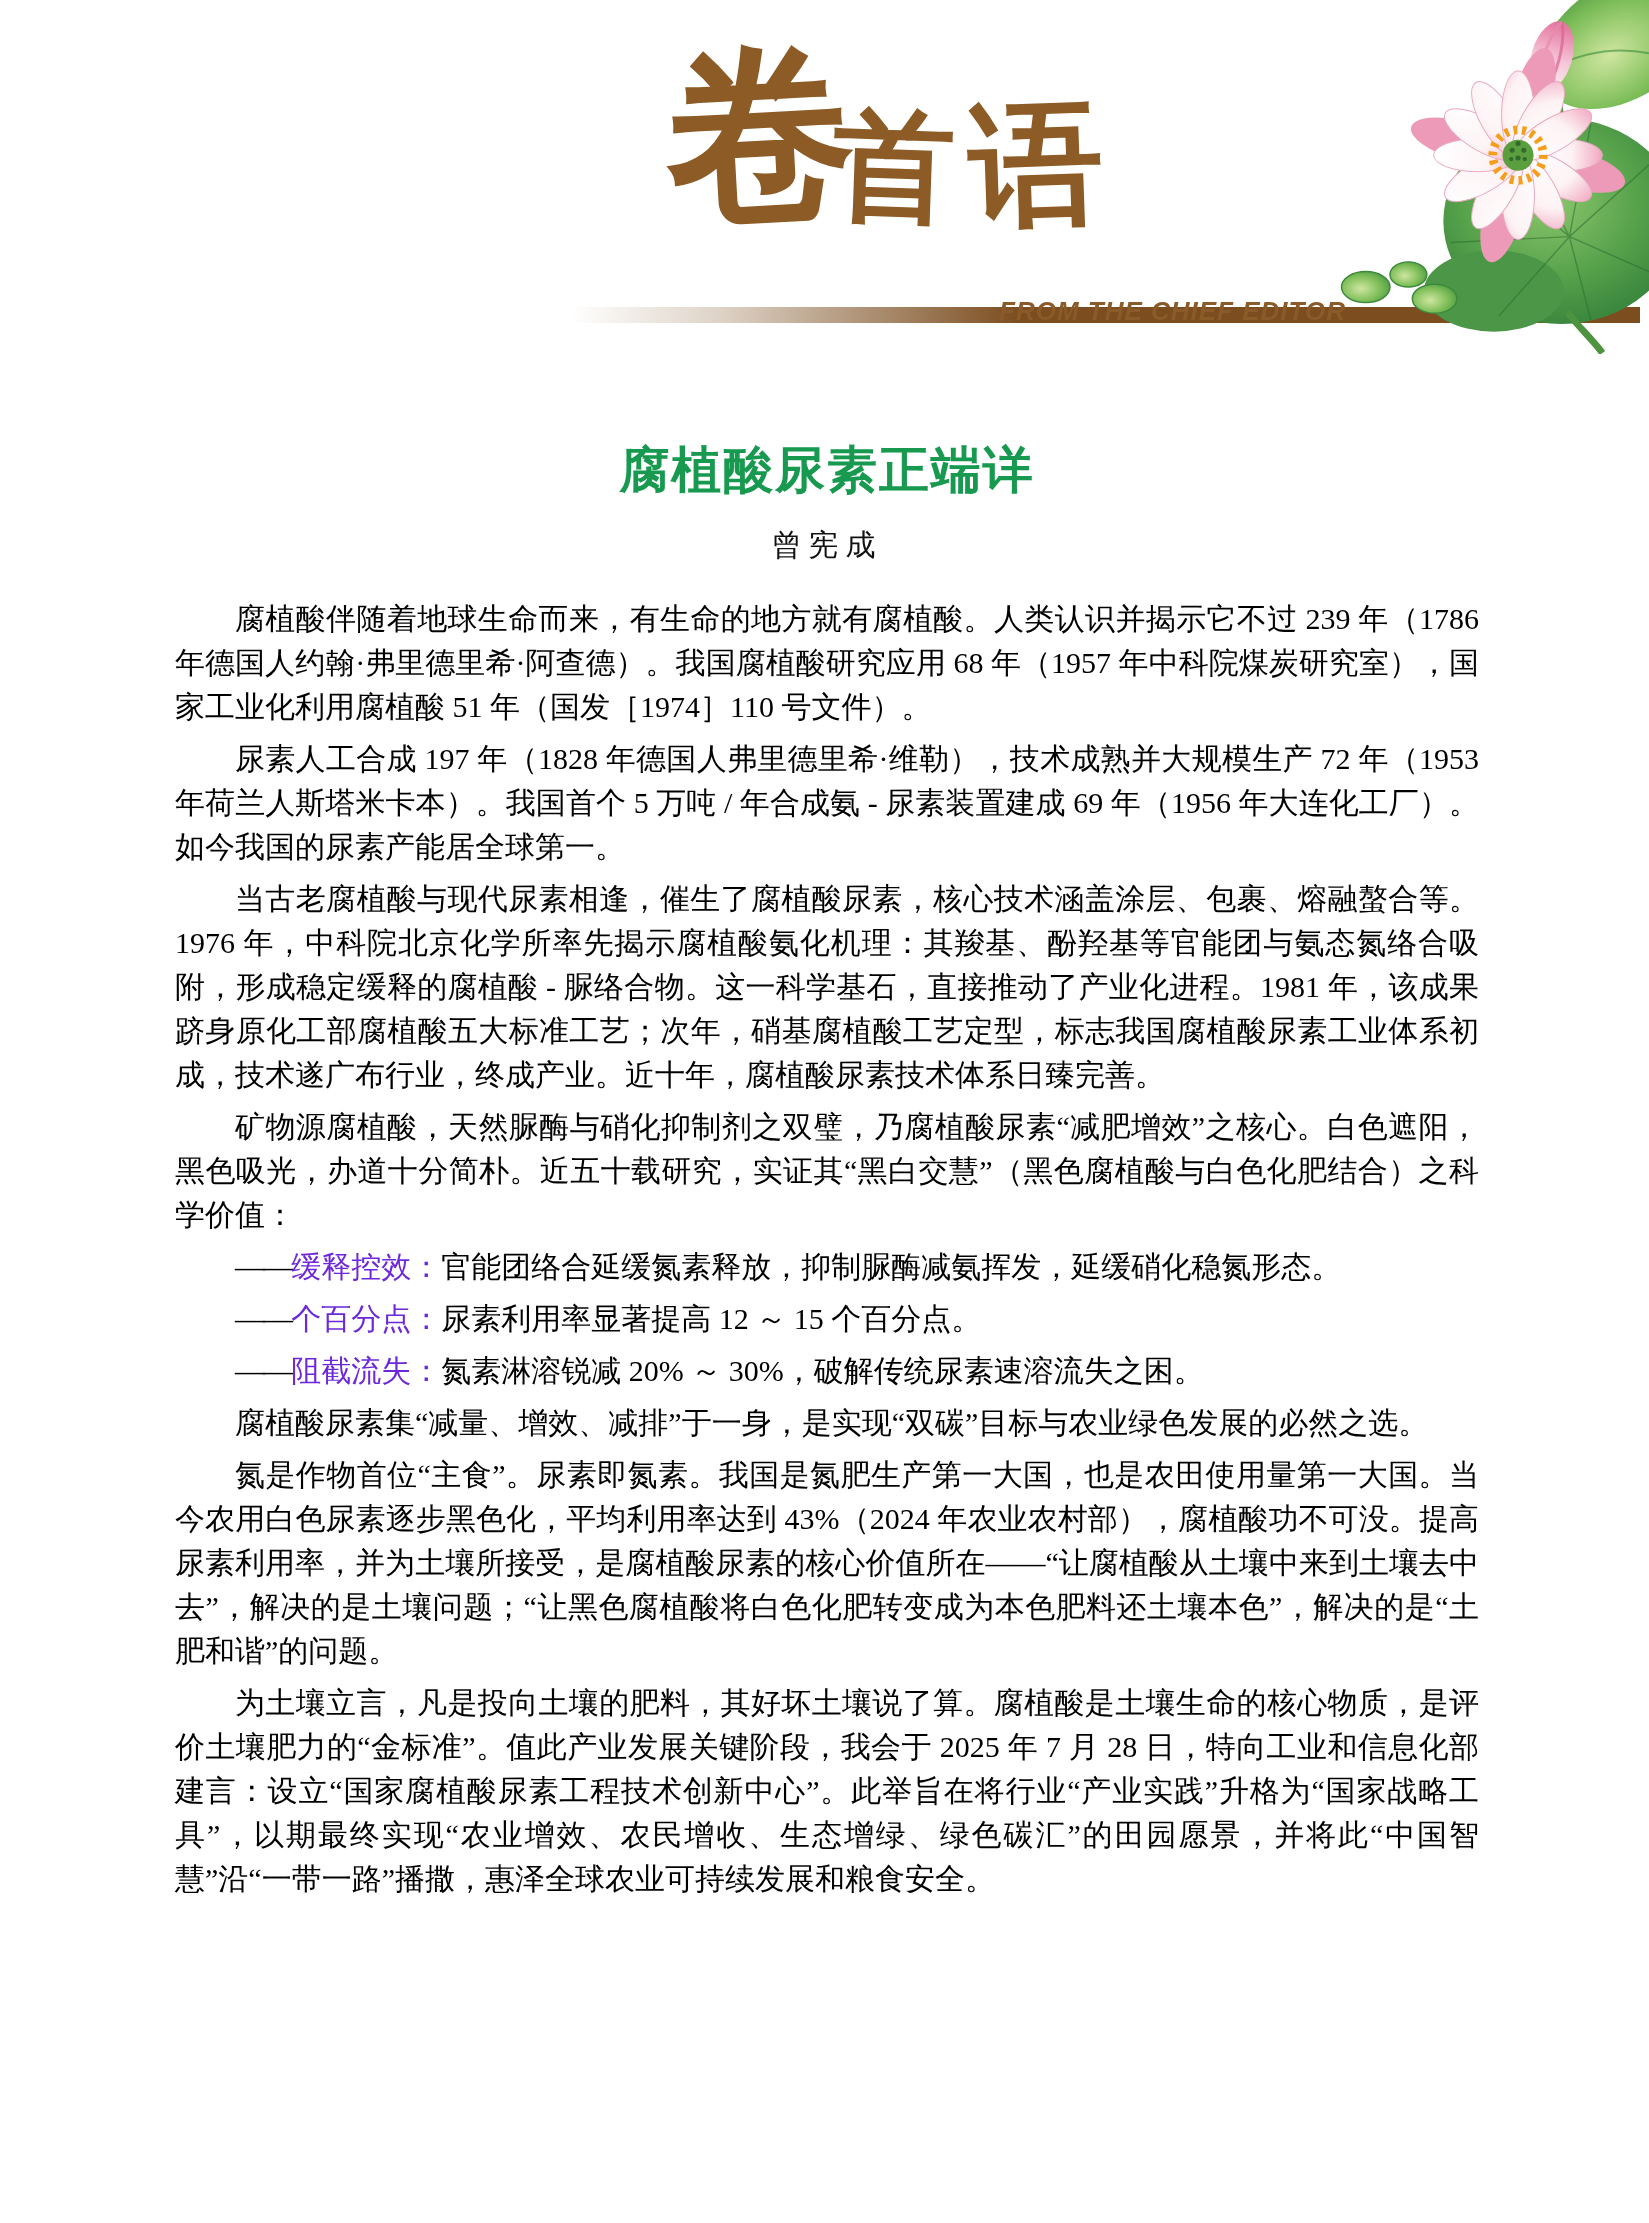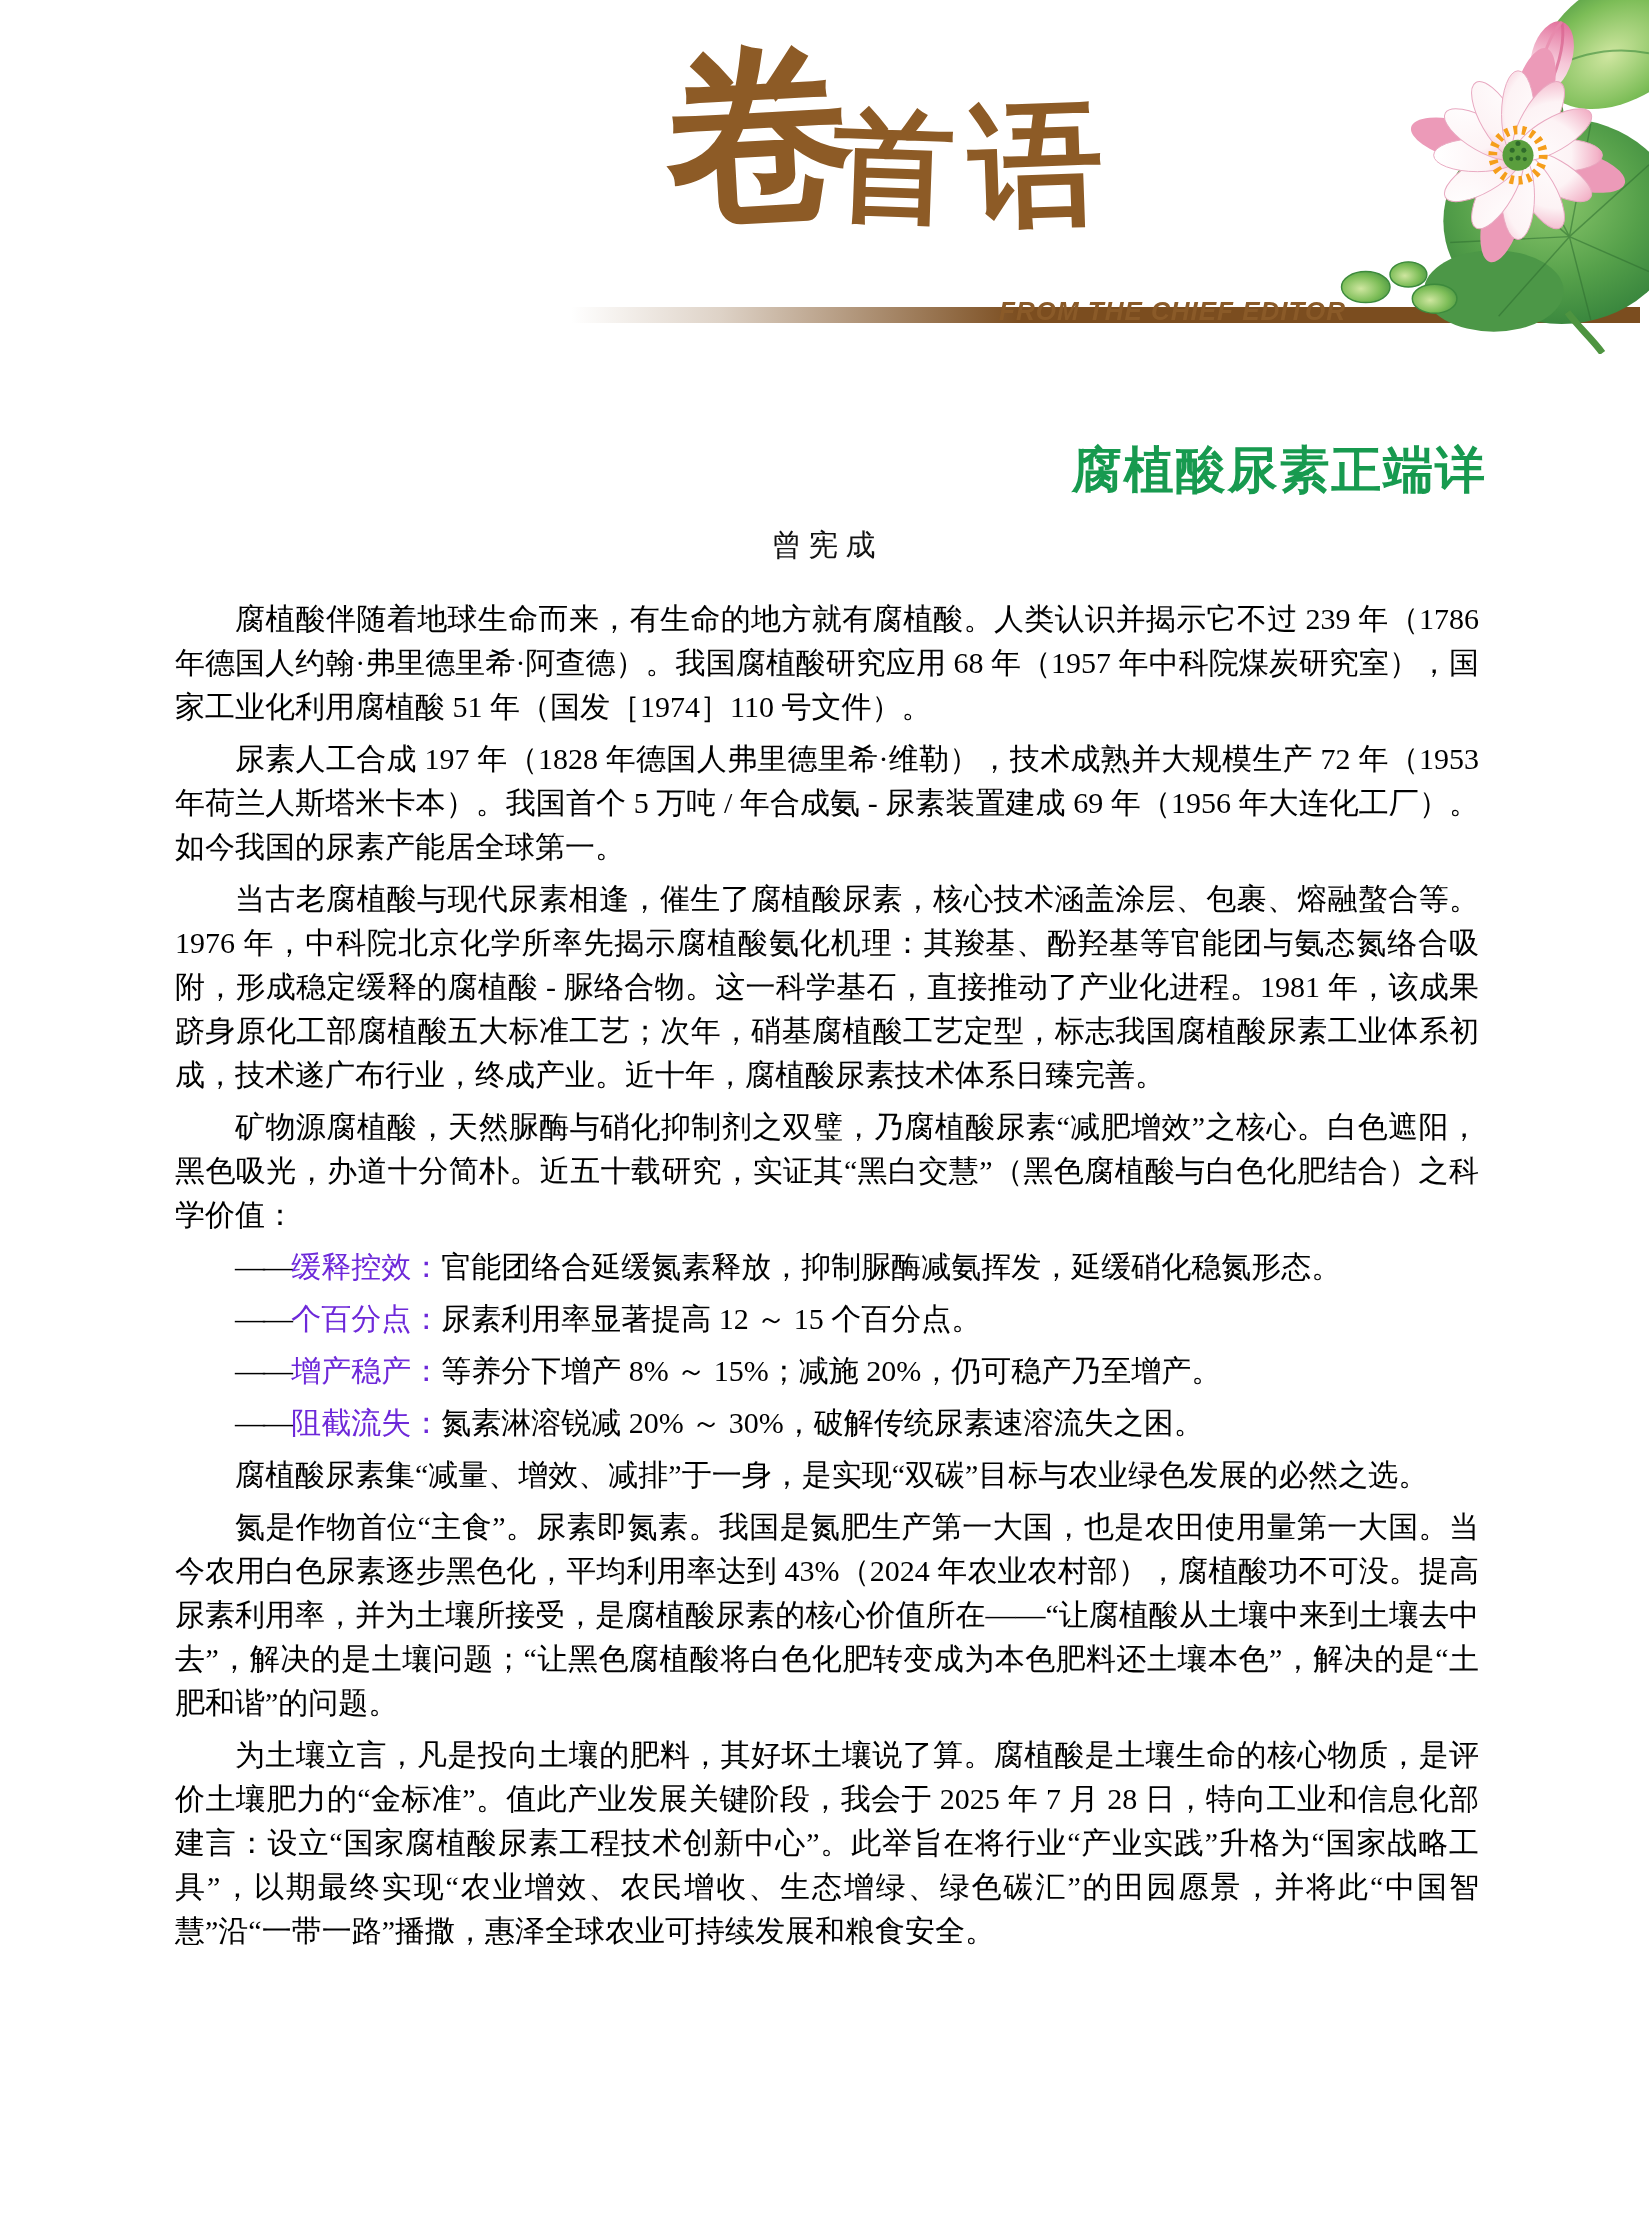--- a/index.html
+++ b/index.html
@@ -40,21 +40,21 @@
     font-style:italic; font-weight:700;
     font-size:26px; letter-spacing:1px;
     color:#8a5a28; white-space:nowrap;margin-top:28px;
   }
   .lotus{position:absolute;left:970px;top:0;z-index:2;}
   
   .article{
     position:absolute; left:167px; top:439px; width:1320px;
   }
   .title{
-    margin:0; text-align:right;
+    margin:0; text-align:center;
     font-family:"Liberation Sans","DejaVu Sans",sans-serif;
     font-weight:700; font-size:50px; line-height:1.25;
     letter-spacing:1.9px; color:#179a4f;
   }
   .author{
     margin-top:23px; text-align:center;
     font-size:30px; letter-spacing:6.8px; color:#111;
     font-family:"Liberation Serif","DejaVu Serif",serif;
   }
   .body-text{
@@ -180,21 +180,20 @@
     <div class="author">曾宪成</div>
 
     <div class="body-text">
       <p>腐植酸伴随着地球生命而来，有生命的地方就有腐植酸。人类认识并揭示它不过 239 年（1786 年德国人约翰·弗里德里希·阿查德）。我国腐植酸研究应用 68 年（1957 年中科院煤炭研究室），国家工业化利用腐植酸 51 年（国发［1974］110 号文件）。</p>
       <p>尿素人工合成 197 年（1828 年德国人弗里德里希·维勒），技术成熟并大规模生产 72 年（1953 年荷兰人斯塔米卡本）。我国首个 5 万吨 / 年合成氨 - 尿素装置建成 69 年（1956 年大连化工厂）。如今我国的尿素产能居全球第一。</p>
       <p>当古老腐植酸与现代尿素相逢，催生了腐植酸尿素，核心技术涵盖涂层、包裹、熔融螯合等。1976 年，中科院北京化学所率先揭示腐植酸氨化机理：其羧基、酚羟基等官能团与氨态氮络合吸附，形成稳定缓释的腐植酸 - 脲络合物。这一科学基石，直接推动了产业化进程。1981 年，该成果跻身原化工部腐植酸五大标准工艺；次年，硝基腐植酸工艺定型，标志我国腐植酸尿素工业体系初成，技术遂广布行业，终成产业。近十年，腐植酸尿素技术体系日臻完善。</p>
       <p>矿物源腐植酸，天然脲酶与硝化抑制剂之双璧，乃腐植酸尿素“减肥增效”之核心。白色遮阳，黑色吸光，办道十分简朴。近五十载研究，实证其“黑白交慧”（黑色腐植酸与白色化肥结合）之科学价值：</p>
 
       <p class="bullet"><span class="dash">——</span><span class="label">缓释控效：</span><span>官能团络合延缓氮素释放，抑制脲酶减氨挥发，延缓硝化稳氮形态。</span></p>
       <p class="bullet"><span class="dash">——</span><span class="label">个百分点：</span><span>尿素利用率显著提高 12 ～ 15 个百分点。</span></p>
-      <p class="bullet"><span class="dash">——</span><span class="label">增产稳产：</span><span>等养分下增产 8% ～ 15%；减施 20%，仍可稳产乃至增产。</span></p>
       <p class="bullet"><span class="dash">——</span><span class="label">阻截流失：</span><span>氮素淋溶锐减 20% ～ 30%，破解传统尿素速溶流失之困。</span></p>
 
       <p>腐植酸尿素集“减量、增效、减排”于一身，是实现“双碳”目标与农业绿色发展的必然之选。</p>
       <p>氮是作物首位“主食”。尿素即氮素。我国是氮肥生产第一大国，也是农田使用量第一大国。当今农用白色尿素逐步黑色化，平均利用率达到 43%（2024 年农业农村部），腐植酸功不可没。提高尿素利用率，并为土壤所接受，是腐植酸尿素的核心价值所在——“让腐植酸从土壤中来到土壤去中去”，解决的是土壤问题；“让黑色腐植酸将白色化肥转变成为本色肥料还土壤本色”，解决的是“土肥和谐”的问题。</p>
       <p>为土壤立言，凡是投向土壤的肥料，其好坏土壤说了算。腐植酸是土壤生命的核心物质，是评价土壤肥力的“金标准”。值此产业发展关键阶段，我会于 2025 年 7 月 28 日，特向工业和信息化部建言：设立“国家腐植酸尿素工程技术创新中心”。此举旨在将行业“产业实践”升格为“国家战略工具”，以期最终实现“农业增效、农民增收、生态增绿、绿色碳汇”的田园愿景，并将此“中国智慧”沿“一带一路”播撒，惠泽全球农业可持续发展和粮食安全。</p>
     </div>
   </div>
 
 </div>
 

